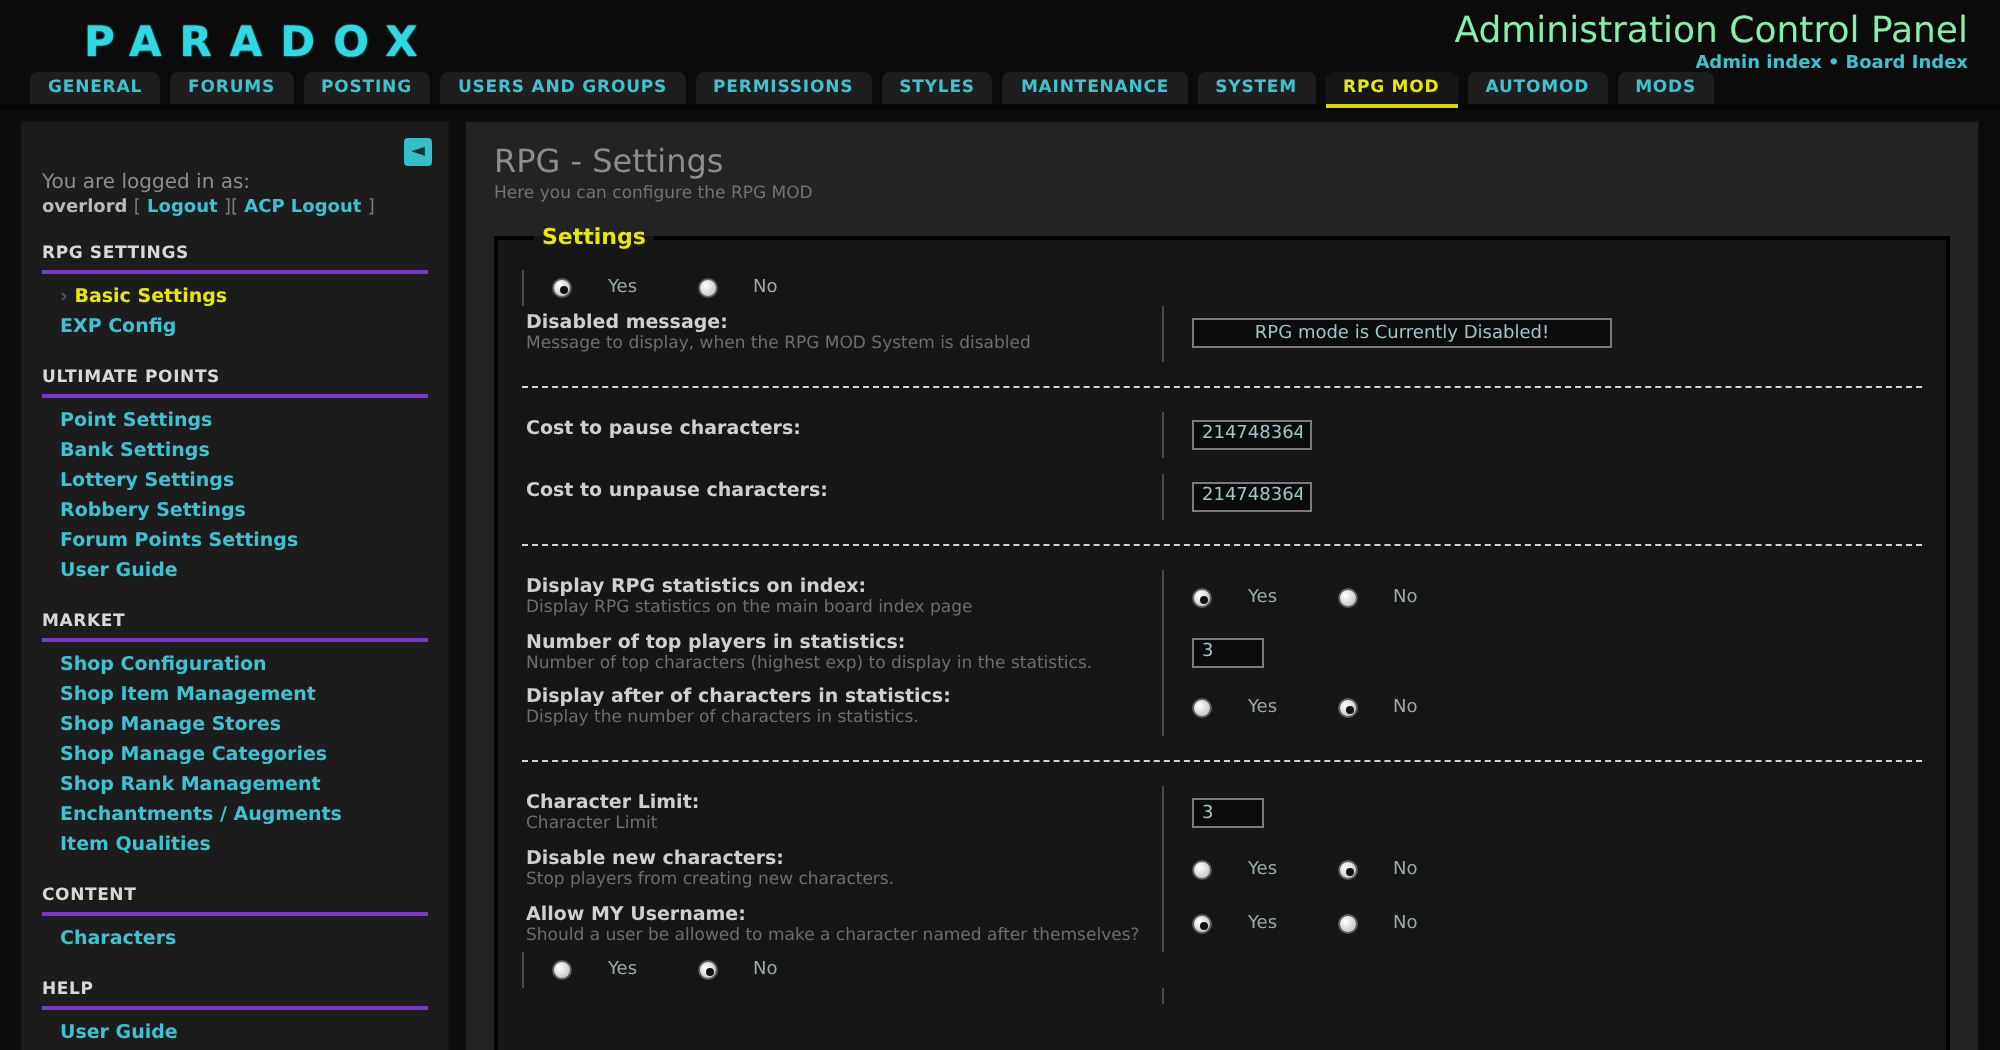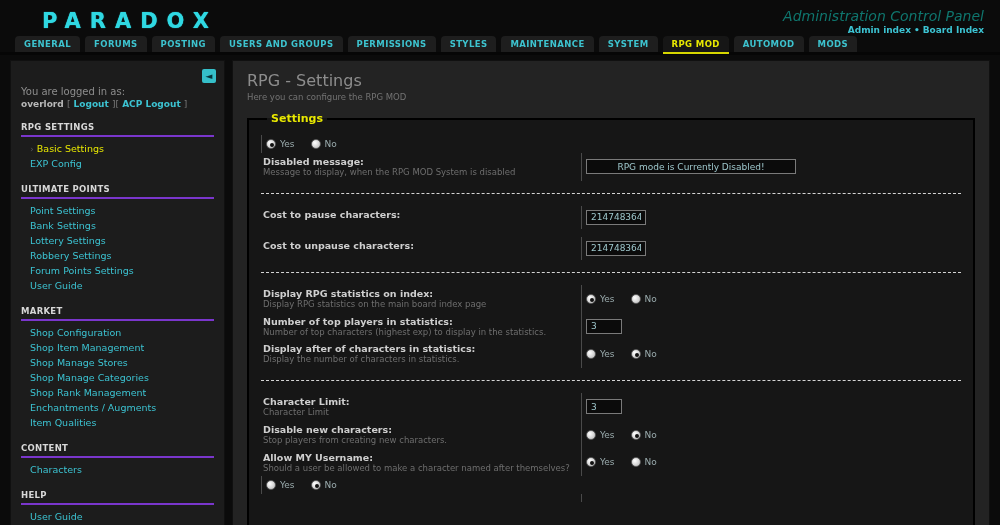--- a/index.html
+++ b/index.html
@@ -4,21 +4,21 @@
 <style>
   * { margin:0; padding:0; box-sizing:border-box; }
   html,body { background:#050505; }
   body { font-family:"DejaVu Sans", sans-serif; }
   .page { width:1000px; height:525px; background:#0b0b0b; overflow:hidden; position:relative; }
 
   
   .hdr { display:flex; justify-content:space-between; align-items:center; padding:6px 16px 2px 20px; height:38px;margin-left:22px; }
   .logo { position:relative; color:#2fd8e2; font-size:21px; font-weight:bold; letter-spacing:9px; text-shadow:0 0 1px #2fd8e2; }
   .hdr-right { text-align:right; }
-  .acp-title { color:#0f766e; font-size:14px;font-style:italic; }
+  .acp-title { color:#86efac; font-size:18px; }
   .hdr-links { font-size:9px; font-weight:bold; color:#3cc3d2; margin-top:1px; }
   .hdr-links a { color:#3cc3d2; text-decoration:none; cursor:pointer; }
   .hdr-links .sep-dot { color:#3cc3d2; margin:0 3px; }
 
   
   .tabbar { display:flex; gap:5px; align-items:flex-end; padding:0 0 0 15px; height:17px; border-bottom:3px solid #060606; }
   .tab { background:#1e1e1e; color:#3dc3cf; font-size:8.5px; font-weight:bold; letter-spacing:.4px;
          padding:3px 9px 3px; border-radius:4px 4px 0 0; cursor:pointer; white-space:nowrap; }
   .tab.active { color:#e8e800; background:#161616; box-shadow:0 2px 0 0 #d6d600; }
 
@@ -30,36 +30,36 @@
   .collapse-btn { position:absolute; top:8px; right:8px; width:14px; height:14px; background:#35bfc9; color:#06343a;
                   font-size:9px; line-height:14px; text-align:center; border-radius:2px; cursor:pointer; }
   .login-intro { color:#8d8d8d; font-size:10px;margin-top:16px; }
   .login-line { color:#b9b9b9; font-size:9px; font-weight:bold; margin-top:2px; }
   .login-line .bk { color:#7a7a7a; font-weight:normal; }
   .login-line a { color:#3cc3d2; text-decoration:none; cursor:pointer; }
   .menu-section { margin-top:13px; }
   .menu-title { color:#d8d8d8; font-size:8.5px; font-weight:bold; letter-spacing:.3px; padding-bottom:3px;
                 border-bottom:2px solid #7a36cc; text-transform:uppercase; }
   .menu-items { padding:4px 0 0 9px; }
-  .menu-item { color:#3cc3d2; font-size:9.5px; font-weight:normal; padding:2px 0; cursor:pointer; }
+  .menu-item { color:#3cc3d2; font-size:9.5px; font-weight:bold; padding:2px 0; cursor:pointer; }
   .menu-item.active { color:#e8e800; }
   .menu-item.active::before { content:"› "; color:#555; }
 
   
   .main { flex:1; background:#232323; padding:10px 14px 12px 14px; min-height:458px; border:1px solid #101010; }
   .page-title { color:#8d8d8d; font-size:16px; }
   .page-subtitle { color:#737373; font-size:8.5px; margin-top:2px; }
   fieldset.settings { margin-top:10px; border:2px solid #000; background:#161616; padding:10px 12px 30px 12px; }
   fieldset.settings legend { color:#e8e800; font-size:11px; font-weight:bold; margin-left:6px; padding:0 4px; }
 
   .row { display:flex; align-items:stretch; }
   .row .lbl { width:320px; padding:3px 8px 3px 2px; }
   .row .lbl .t { color:#cfcfcf; font-size:9.5px; font-weight:bold; }
   .row .lbl .e { color:#6e6e6e; font-size:8.5px; line-height:1.15; margin-top:1px; }
-  .row .ctl { flex:1; border-left:1px solid #4a4a4a; padding:4px 4px; display:flex; align-items:center; }
+  .row .ctl { flex:1; border-left:1px solid #4a4a4a; padding:4px 14px; display:flex; align-items:center;gap:14px; }
 
   .radio { display:inline-block; width:10px; height:10px; border-radius:50%;
            background:radial-gradient(circle at 35% 35%, #ffffff, #b5b5b5); border:1px solid #5c5c5c;
            position:relative; cursor:pointer; flex:none; }
   .radio.checked::after { content:""; position:absolute; left:3px; top:3px; width:4px; height:4px; border-radius:50%; background:#101010; }
   .ol { color:#9aabad; font-size:9px; margin:0 16px 0 4px; }
 
   .ti { background:#0b0b0b; border:1px solid #7a7a7a; color:#9ec7cc; font-size:9px; padding:2px 4px; height:15px;
         font-family:"DejaVu Sans", sans-serif; }
   .w210 { width:210px;text-align:center; } .w60 { width:60px; } .w36 { width:36px; }

